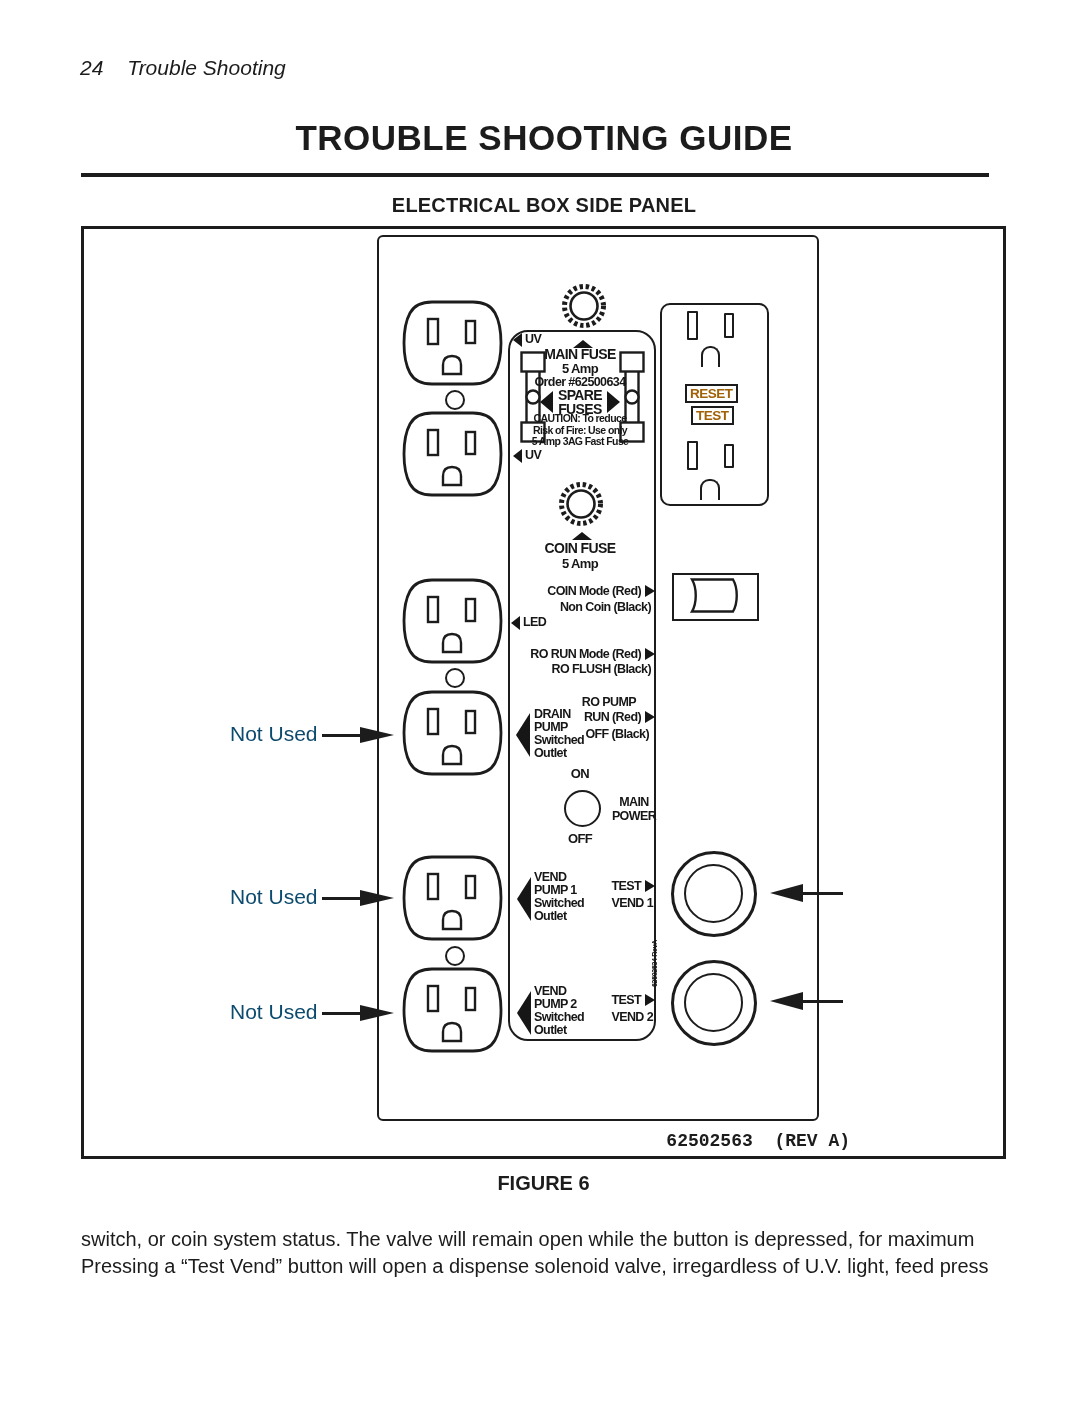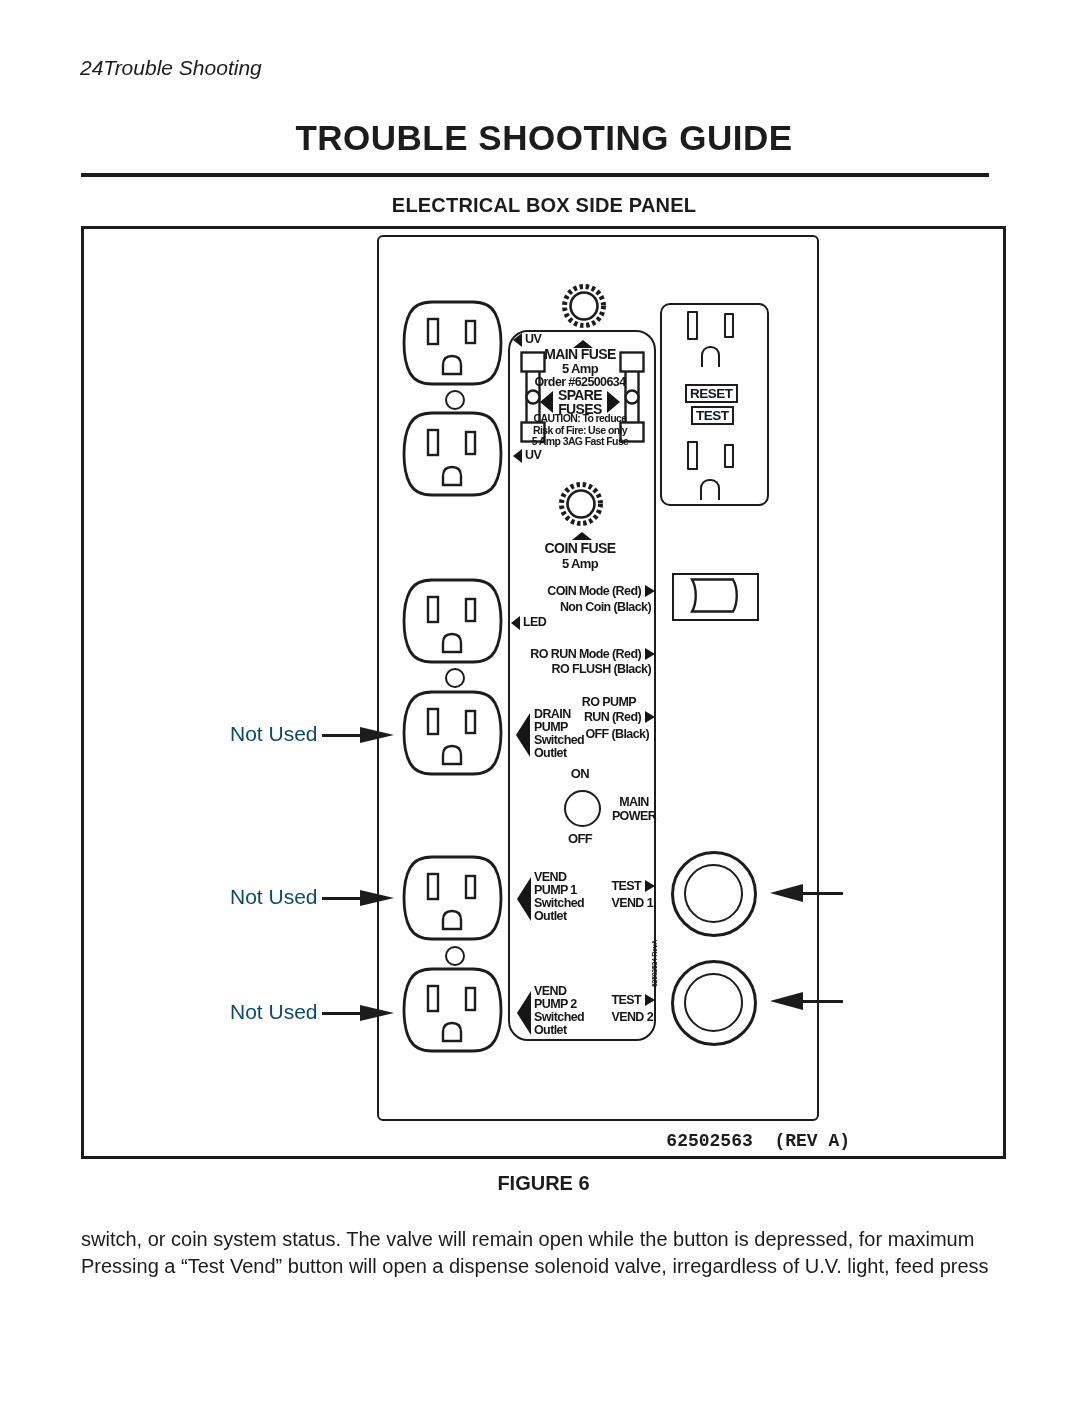--- a/index.html
+++ b/index.html
@@ -5,21 +5,21 @@
   html,body{margin:0;padding:0;background:#e8e8e8;}
   .page{
     position:relative;width:1088px;height:1408px;margin:0 auto;
     background:#ffffff;color:#1c1c1c;
     font-family:"Liberation Sans",sans-serif;overflow:hidden;
   }
   .abs{position:absolute;}
   
   .doc-header{left:80px;top:56px;font-style:italic;font-size:21px;font-weight:bold;font-weight:normal;}
   .doc-header .num{font-style:italic;}
-  .doc-header .sec{}
+  .doc-header .sec{margin-left:24px;}
   .doc-title{left:0;top:118px;width:1088px;text-align:center;font-size:35px;font-weight:bold;letter-spacing:.5px;}
   .rule{left:81px;top:173px;width:908px;height:3.5px;background:#1c1c1c;}
   .subtitle{left:0;top:194px;width:1088px;text-align:center;font-size:20px;font-weight:bold;letter-spacing:.2px;}
   .figure-frame{left:81px;top:226px;width:919px;height:927px;border:3px solid #1c1c1c;}
   .figure-caption{left:81px;top:1172px;width:925px;text-align:center;font-size:20px;font-weight:bold;}
   .body-text{left:81px;top:1206px;width:932px;font-size:20px;line-height:26.5px;}
   .body-text span{display:block;}
   .part-number{left:630px;top:1131px;width:220px;text-align:right;
     font-family:"Liberation Mono",monospace;font-size:18px;white-space:pre;letter-spacing:0;font-weight:bold;}
   
@@ -41,21 +41,21 @@
   .tri-sm-l{border-top:7px solid transparent;border-bottom:7px solid transparent;border-right:9px solid #161616;vertical-align:middle;margin-right:3px;}
   .tri-in-r{border-top:6.5px solid transparent;border-bottom:6.5px solid transparent;border-left:10px solid #161616;vertical-align:middle;margin-left:4px;position:relative;top:-1px;}
   .tri-sp-l{border-top:11px solid transparent;border-bottom:11px solid transparent;border-right:13px solid #161616;}
   .tri-sp-r{border-top:11px solid transparent;border-bottom:11px solid transparent;border-left:13px solid #161616;}
   .tri-big-l{border-top:22px solid transparent;border-bottom:22px solid transparent;border-right:14px solid #161616;}
   .arrow-row{display:flex;align-items:center;}
   
   .gfci{left:660px;top:303px;width:105px;height:199px;border:2.5px solid #1c1c1c;border-radius:10px;}
   .gslot{border:2px solid #1c1c1c;background:#fff;border-radius:1px;}
   .gd{border:2.5px solid #1c1c1c;border-bottom:none;border-radius:9px 9px 0 0;background:#fff;}
-  .gfci-btn{border:2.5px solid #1c1c1c;font-weight:bold;font-size:13.5px;letter-spacing:-0.5px;line-height:15px;padding:0 3px;color:#0f172a;}
+  .gfci-btn{border:2.5px solid #1c1c1c;font-weight:bold;font-size:13.5px;letter-spacing:-0.5px;line-height:15px;padding:0 3px;color:#a16207;}
   
   .rocker{left:672px;top:573px;width:83px;height:44px;border:2.5px solid #1c1c1c;}
   .circle{border:2.5px solid #1c1c1c;border-radius:50%;background:#fff;}
   .btn-outer{width:80px;height:80px;border:3px solid #1c1c1c;border-radius:50%;}
   .btn-inner{width:55px;height:55px;border:2.5px solid #1c1c1c;border-radius:50%;}
   
   .c-line{height:2.5px;background:#1c1c1c;}
   .head-r{border-top:8px solid transparent;border-bottom:8px solid transparent;border-left:34px solid #1c1c1c;}
   .head-l{border-top:9.5px solid transparent;border-bottom:9.5px solid transparent;border-right:33px solid #1c1c1c;}
   .not-used{font-size:21px;color:#0c4a6e;}

